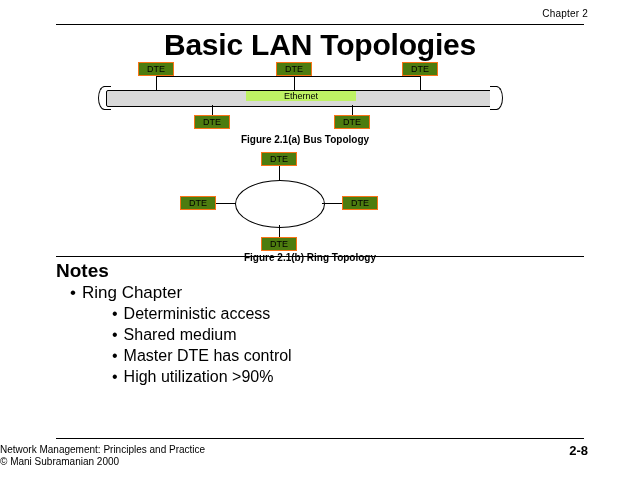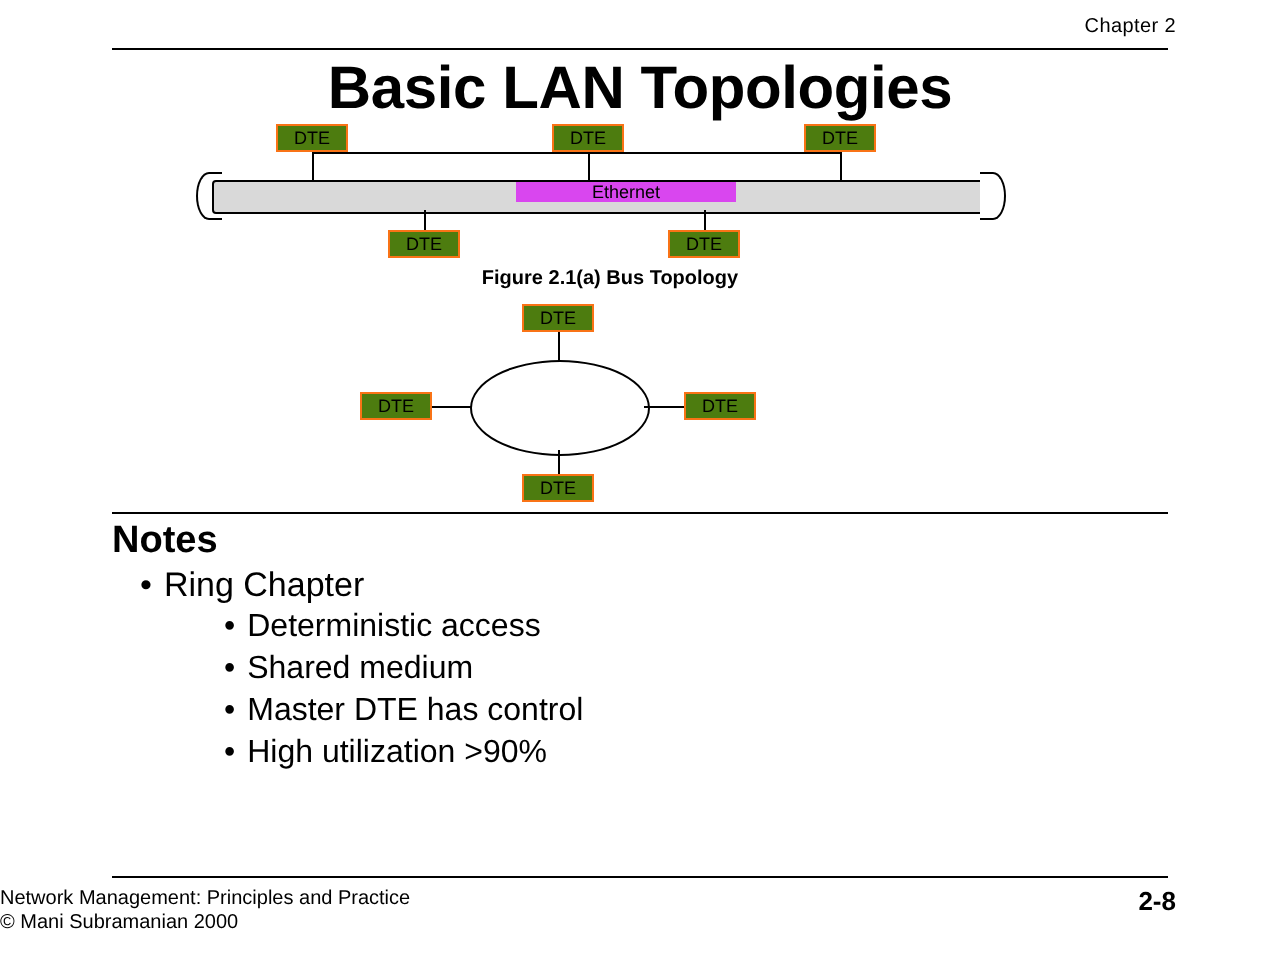--- a/index.html
+++ b/index.html
@@ -96,25 +96,25 @@
     height: 22px;
     border: 1px solid #000;
     border-radius: 50%;
     background: #fff;
   }
   .bus-cap.left { left: 8px; border-right: none; border-radius: 50% 0 0 50%; }
   .bus-cap.right { left: 400px; border-left: none; border-radius: 0 50% 50% 0; }
   .bus-label {
     position: absolute;
     top: 33px;
-    left: 168px;
+    left: 156px;
     width: 110px;
     text-align: center;
     font-size: 9px;
-    background: #d946ef;
+    background: #bef264;
   }
   .fig-caption {
     position: absolute;
     width: 100%;
     text-align: center;
     font-size: 10px;
     font-weight: bold;
   }
 
   
@@ -241,20 +241,21 @@
 
     <div class="dte" style="left:20px; top:44px;">DTE</div>
     <div class="hline" style="left:56px; top:51px; width:20px;"></div>
 
     <div class="dte" style="left:182px; top:44px;">DTE</div>
     <div class="hline" style="left:162px; top:51px; width:20px;"></div>
 
     <div class="vline" style="left:119px; top:73px; height:12px;"></div>
     <div class="dte" style="left:101px; top:85px;">DTE</div>
 
+    <div class="fig-caption" style="top:100px;">Figure 2.1(b) Ring Topology</div>
   </div>
 
   <div class="notes-rule"></div>
   <div class="notes-title">Notes</div>
 
   <div class="notes-list">
     <div class="lvl1 bullet-dot">Ring Chapter</div>
     <div class="lvl2 bullet-dot">Deterministic access</div>
     <div class="lvl2 bullet-dot">Shared medium</div>
     <div class="lvl2 bullet-dot">Master DTE has control</div>

